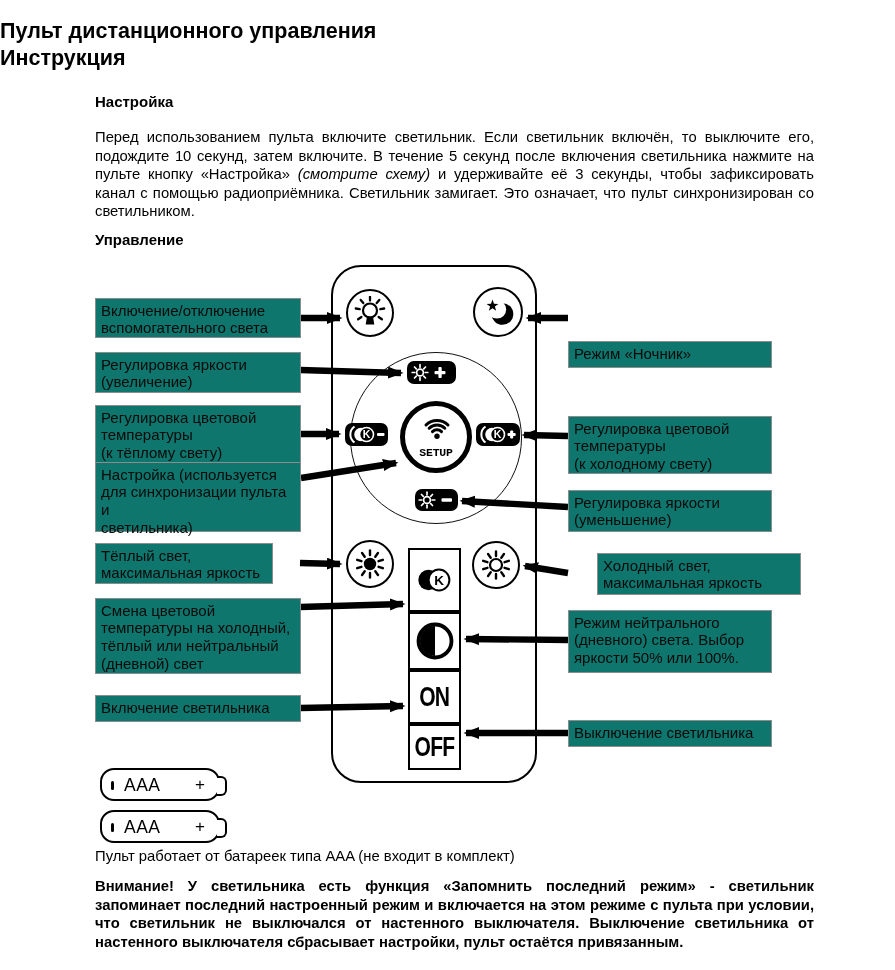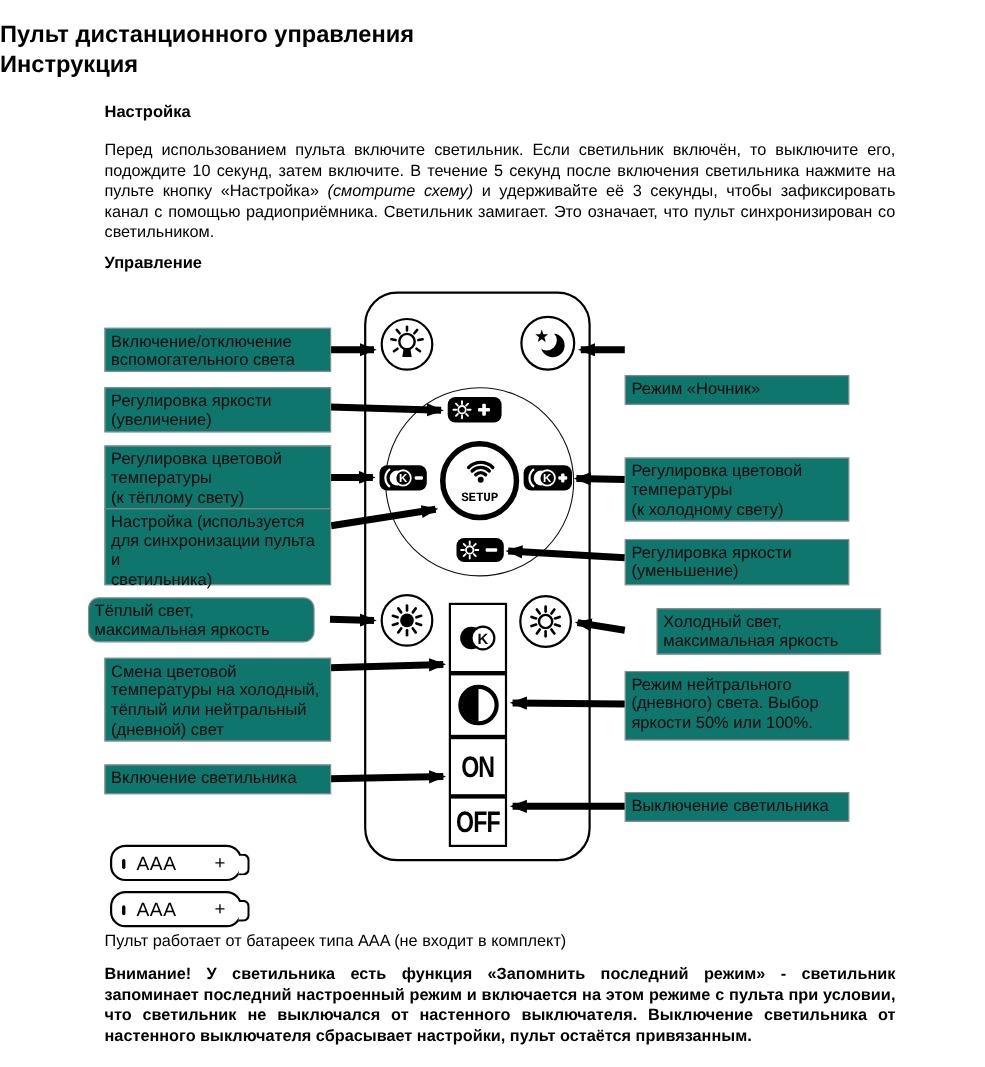--- a/index.html
+++ b/index.html
@@ -60,21 +60,21 @@
   <div class="abs lbox" style="left:95px;top:298px;width:206px;height:40px;">Включение/отключение
 вспомогательного света</div>
   <div class="abs lbox" style="left:95px;top:352px;width:206px;height:41px;">Регулировка яркости
 (увеличение)</div>
   <div class="abs lbox" style="left:95px;top:405px;width:206px;height:58px;">Регулировка цветовой
 температуры
 (к тёплому свету)</div>
   <div class="abs lbox" style="left:95px;top:462px;width:206px;height:70px;">Настройка (используется
 для синхронизации пульта и
 светильника)</div>
-  <div class="abs lbox" style="left:80px;top:543px;width:206px;height:41px;border-radius:10px;">Тёплый свет,
+  <div class="abs lbox" style="left:95px;top:543px;width:178px;height:41px;">Тёплый свет,
 максимальная яркость</div>
   <div class="abs lbox" style="left:95px;top:598px;width:206px;height:76px;">Смена цветовой
 температуры на холодный,
 тёплый или нейтральный
 (дневной) свет</div>
   <div class="abs lbox" style="left:95px;top:695px;width:206px;height:27px;">Включение светильника</div>
 
   <div class="abs lbox" style="left:568px;top:305px;width:204px;height:27px;margin-top:36px;">Режим «Ночник»</div>
   <div class="abs lbox" style="left:568px;top:416px;width:204px;height:58px;">Регулировка цветовой
 температуры

